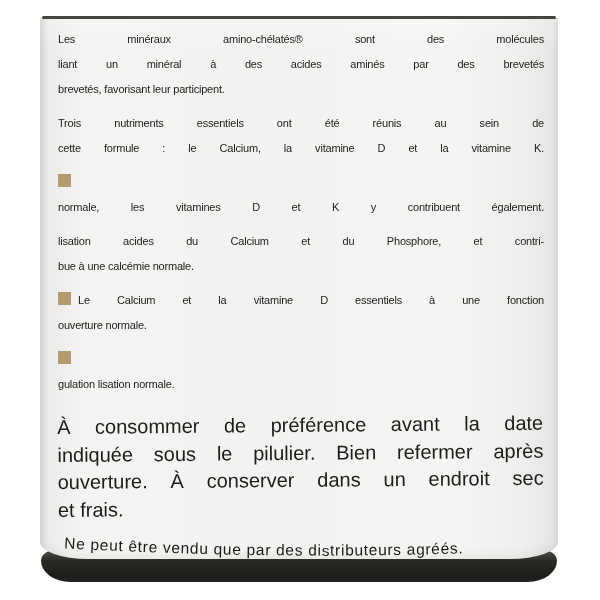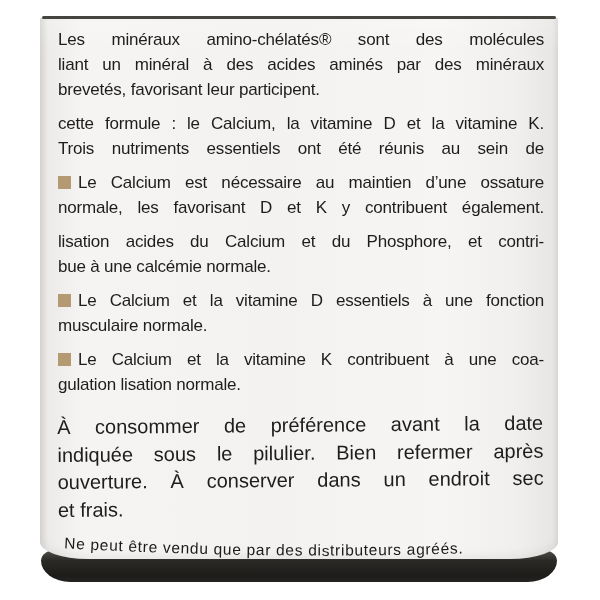--- a/index.html
+++ b/index.html
@@ -33,21 +33,21 @@
     background:linear-gradient(to bottom,#56534d,#2b2a27 35%,#1d1c1a 80%,#242321);
     border-radius:18px 18px 30px 30px / 12px 12px 22px 22px;
   }
 
   .text-block{
     position:absolute;left:18px;right:14px;top:9px;
     color:#1d1d1b;
   }
   .para{
     margin:0 0 9px 0;
-    font-size:17px;line-height:25px;letter-spacing:-0.2px;
+    font-size:11px;line-height:25px;letter-spacing:-0.2px;
   }
   .line{display:block;text-align:justify;text-align-last:justify;}
   .line.last{text-align-last:left;}
 
   .bullet-sq{
     display:inline-block;width:13px;height:13px;
     background:#b49a72;margin-right:7px;vertical-align:-1px;
   }
 
   .storage-para{
@@ -70,46 +70,46 @@
 <div class="photo">
   <div class="bottle">
 
     <div class="top-line"></div>
 
     <div class="label-face">
       <div class="text-block">
 
         <p class="para">
           <span class="line">Les minéraux amino-chélatés® sont des molécules</span>
-          <span class="line">liant un minéral à des acides aminés par des minéraux</span>
+          <span class="line">liant un minéral à des acides aminés par des brevetés</span>
           <span class="line last">brevetés, favorisant leur participent.</span>
         </p>
 
         <p class="para">
+          <span class="line">Trois nutriments essentiels ont été réunis au sein de</span>
           <span class="line">cette formule : le Calcium, la vitamine D et la vitamine K.</span>
-          <span class="line">Trois nutriments essentiels ont été réunis au sein de</span>
         </p>
 
         <p class="para">
-          <span class="line"><i class="bullet-sq"></i><span>Le Calcium est nécessaire au maintien d’une ossature</span></span>
-          <span class="line">normale, les favorisant D et K y contribuent également.</span>
+          <span class="line"><i class="bullet-sq"></i></span>
+          <span class="line">normale, les vitamines D et K y contribuent également.</span>
         </p>
 
         <p class="para">
           <span class="line">lisation acides du Calcium et du Phosphore, et contri-</span>
           <span class="line last">bue à une calcémie normale.</span>
         </p>
 
         <p class="para">
           <span class="line"><i class="bullet-sq"></i><span>Le Calcium et la vitamine D essentiels à une fonction</span></span>
-          <span class="line last">musculaire normale.</span>
+          <span class="line last">ouverture normale.</span>
         </p>
 
         <p class="para">
-          <span class="line"><i class="bullet-sq"></i><span>Le Calcium et la vitamine K contribuent à une coa-</span></span>
+          <span class="line"><i class="bullet-sq"></i></span>
           <span class="line last">gulation lisation normale.</span>
         </p>
 
         <p class="para storage-para">
           <span class="line">À consommer de préférence avant la date</span>
           <span class="line">indiquée sous le pilulier. Bien refermer après</span>
           <span class="line">ouverture. À conserver dans un endroit sec</span>
           <span class="line last">et frais.</span>
         </p>
 

